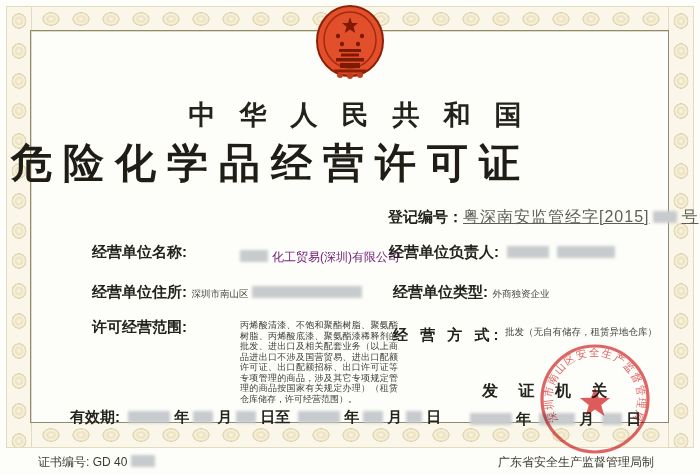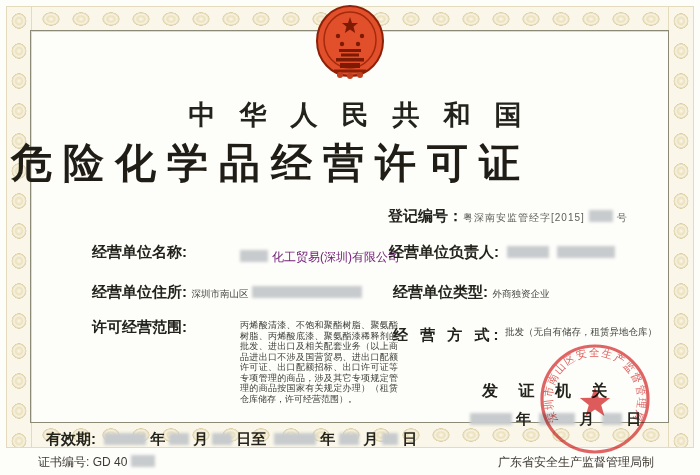--- a/index.html
+++ b/index.html
@@ -20,21 +20,21 @@
          border:1.5px solid #8a8a76;z-index:2;}
 
   
   .abs{position:absolute;z-index:3;}
   .country{left:0;right:0;top:97px;text-align:center;font-size:27px;font-weight:bold;
            letter-spacing:24px;padding-left:34px;color:#23231c;}
   .big-title{left:0;right:0;top:136px;font-size:41px;font-weight:bold;
              letter-spacing:11px;padding-left:11px;color:#1f1d15;}
   .reg-line{top:207px;left:388px;font-size:14px;}
   .reg-line .lbl{font-weight:bold;font-size:15px;color:#23231c;}
-  .reg-line .val{font-size:10px;color:#5e5e58;letter-spacing:1px;}
+  .reg-line .val{font-size:16px;color:#5e5e58;letter-spacing:1px;text-decoration:underline;}
 
   .lbl{font-weight:bold;font-size:15px;color:#23231c;white-space:nowrap;}
   .val{font-size:12px;color:#701a75;}
   .val.small{font-size:9.5px;color:#45453f;}
 
   .scope-val{width:158px;font-size:9px;line-height:10.5px;color:#3c3c36;text-align:justify;}
 
   .issuer{top:381px;left:482px;font-size:16px;font-weight:bold;letter-spacing:8px;color:#23231c;}
   .dateline{font-size:15px;font-weight:bold;color:#23231c;}
 
@@ -125,21 +125,21 @@
     <defs>
       <path id="sealArc" d="M 21.8 80.5 A 43 43 0 1 1 96.2 80.5" fill="none"></path>
     </defs>
     <circle cx="59" cy="59" r="53" fill="none" stroke="#d83c3c" stroke-width="3.2" opacity="0.85"></circle>
     <polygon fill="#d83c3c" opacity="0.9" points="59,47 62.8,57.7 74.2,58.1 65.2,65 68.4,75.9 59,69.5 49.6,75.9 52.8,65 43.8,58.1 55.2,57.7"></polygon>
     <text font-size="10.5" fill="#d83c3c" letter-spacing="1.5" opacity="0.9">
       <textPath href="#sealArc" startOffset="50%" text-anchor="middle">深圳市南山区安全生产监督管理局</textPath>
     </text>
   </svg>
 
-  <div class="abs dateline" style="left:46px;top:408px;margin-top:22px;">
+  <div class="abs dateline" style="left:70px;top:408px;">
     <span class="lbl">有效期:</span>
     <span class="redact w42"></span><span>年</span><span class="redact w20"></span><span>月</span><span class="redact w20"></span><span>日至</span>
     <span class="redact w42"></span><span>年</span><span class="redact w20"></span><span>月</span><span class="redact w16"></span><span>日</span>
   </div>
 
   <div class="abs dateline" style="left:466px;top:410px;">
     <span class="redact w42"></span><span>年</span>
     <span class="redact w36"></span><span>月</span>
     <span class="redact w20"></span><span>日</span>
   </div>

